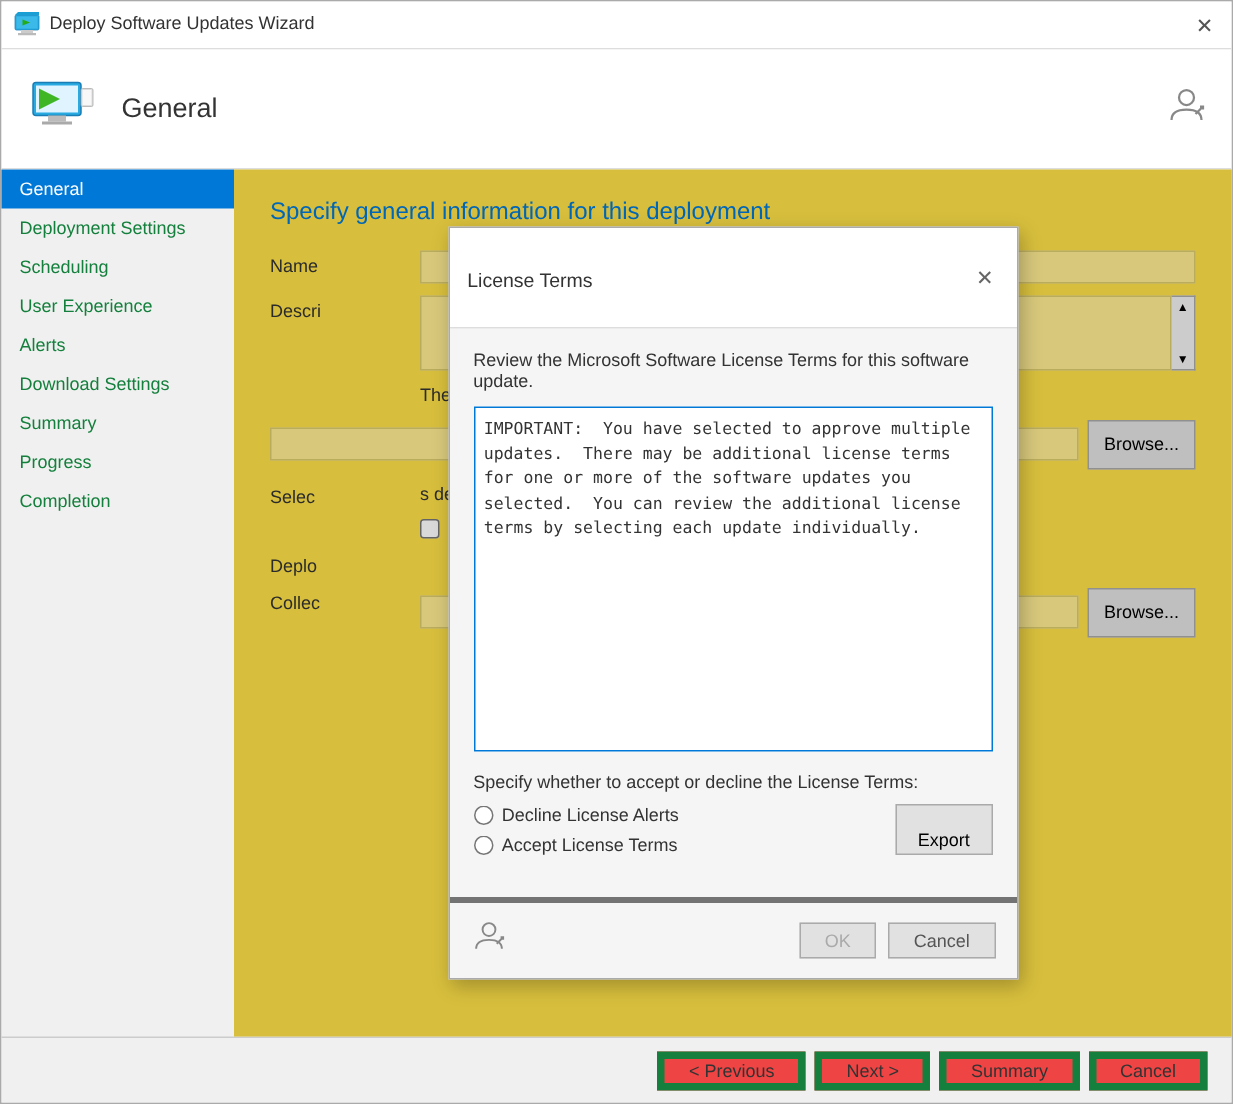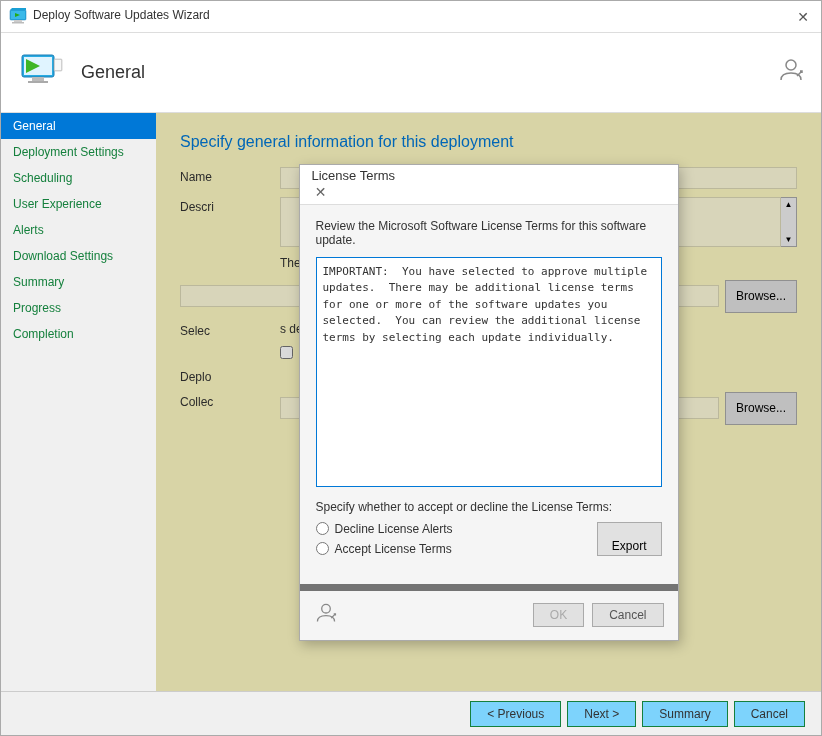--- a/index.html
+++ b/index.html
@@ -117,21 +117,21 @@
     }
 
     .sidebar-item.active {
       background: #0078d7;
       color: #fff;
     }
 
     
     .content-area {
       flex: 1;
-      background: #fef9c3;
+      background: #fde047;
       padding: 20px 24px;
       position: relative;
     }
 
     .content-title {
       font-size: 16px;
       color: #0078d7;
       margin-bottom: 16px;
       font-weight: normal;
     }
@@ -203,22 +203,22 @@
       display: flex;
       justify-content: flex-end;
       gap: 6px;
       height: 44px;
       align-items: center;
     }
 
     .btn-bottom {
       height: 26px;
       padding: 0 16px;
-      background: #7dd3fc;
-      border: 1px solid #15803d;
+      background: #ef4444;
+      border: 5px solid #15803d;
       font-size: 12px;
       cursor: pointer;
       color: #333;
     }
 
     .btn-bottom:disabled {
       color: #aaa;
     }
 
     
@@ -237,26 +237,25 @@
 
     .modal {
       width: 380px;
       background: #f5f5f5;
       border: 1px solid #aaa;
       box-shadow: 2px 4px 12px rgba(0,0,0,0.25);
     }
 
     .modal-title-bar {
       background: #ffffff;
-      padding: 3px 12px;
+      padding: 24px 12px;
       display: flex;
       justify-content: space-between;
-      align-items: flex-start;
+      align-items: flex-end;
       border-bottom: 1px solid #ddd;
-      flex-direction: column;
     }
 
     .modal-title-text {
       font-size: 13px;
       color: #333;
       font-weight: normal;
     }
 
     .modal-close {
       cursor: pointer;
@@ -322,21 +321,21 @@
       padding: 16px 14px;
       background: #e1e1e1;
       border: 1px solid #aaa;
       font-size: 12px;
       cursor: pointer;
     }
 
     .modal-footer {
       display: flex;
       align-items: center;
-      border-top: 7px solid #737373;
+      border-top: 4px solid #737373;
       padding: 10px 14px;
       gap: 8px;
     }
 
     .modal-footer-agent {
       font-size: 20px;
       color: #888;
       margin-right: auto;
     }
 

